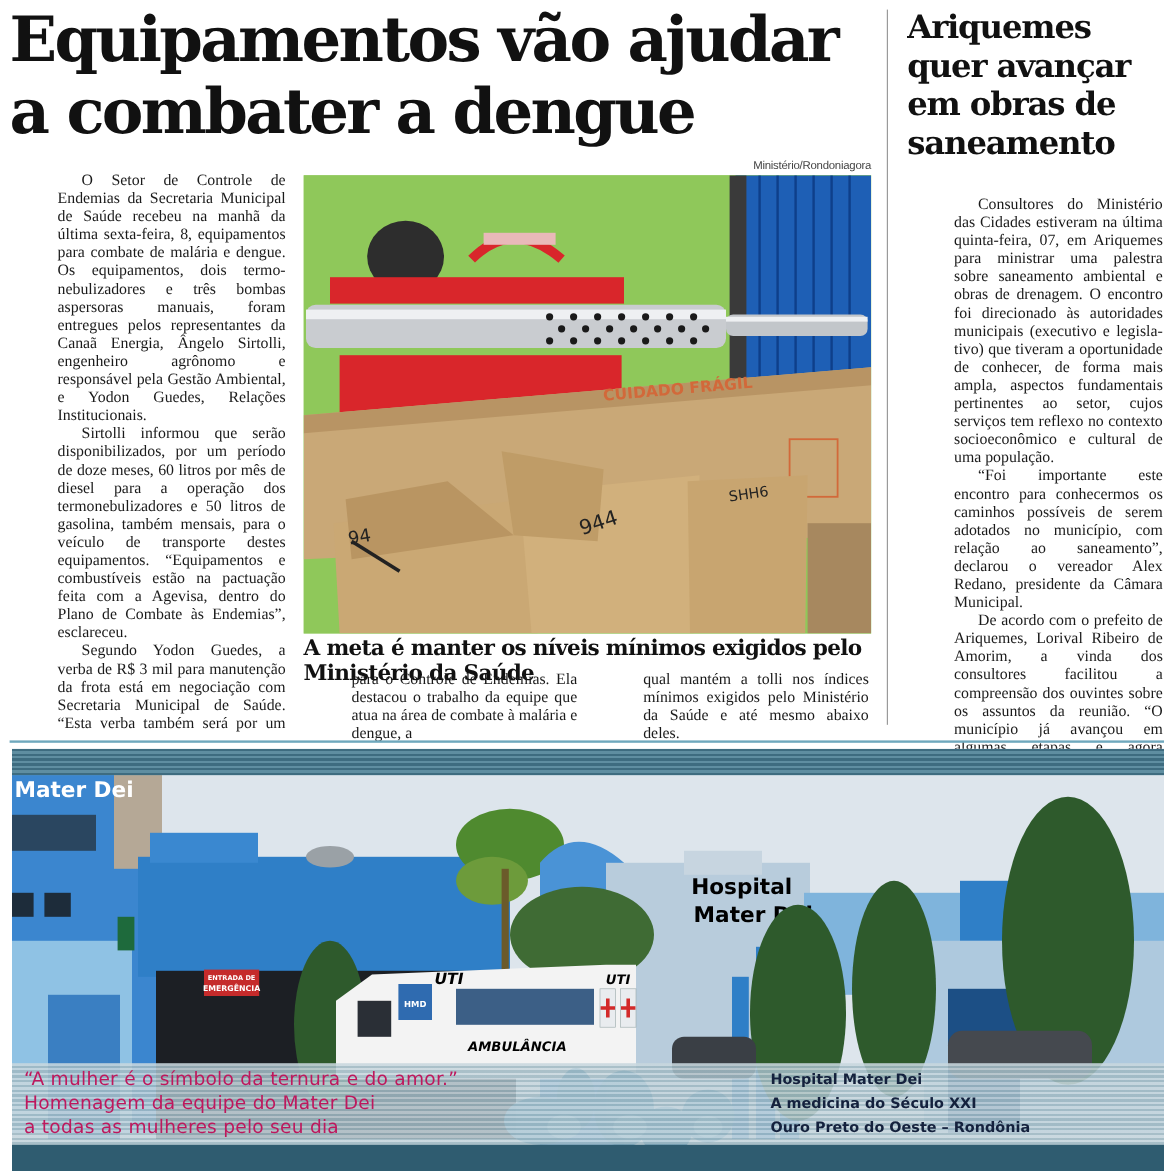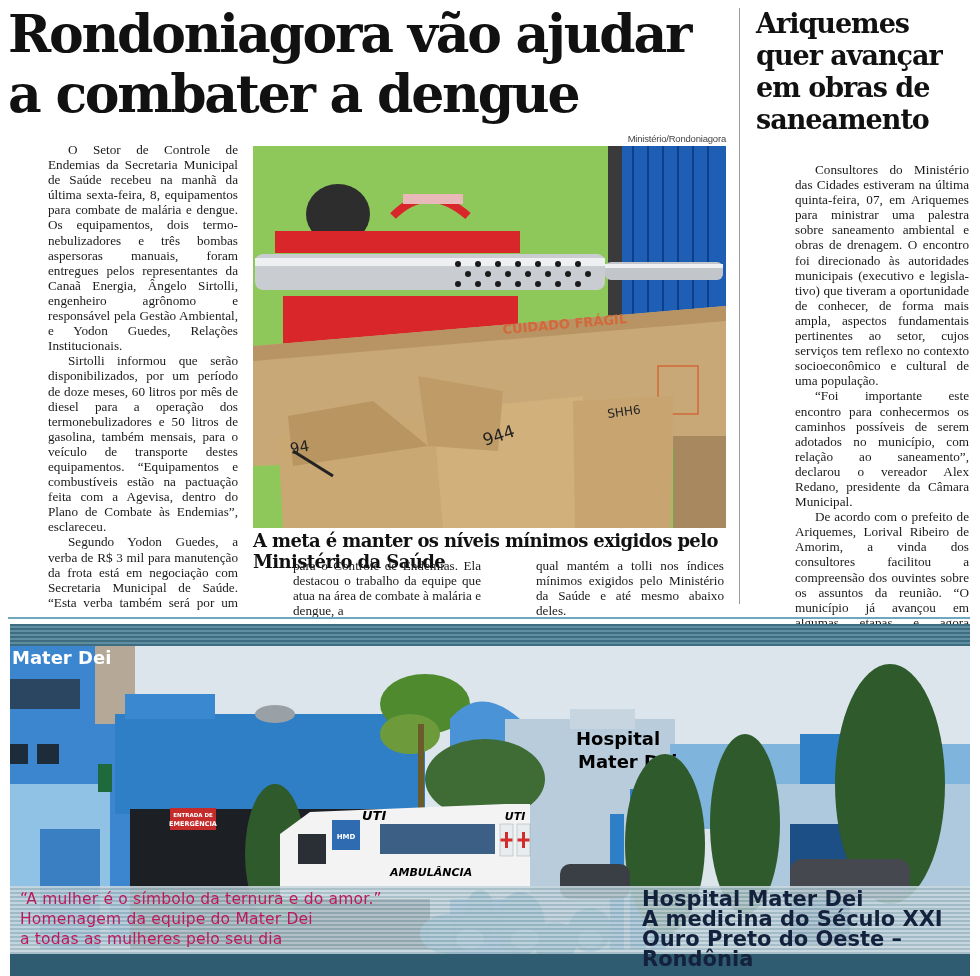--- a/index.html
+++ b/index.html
@@ -57,31 +57,31 @@
     background: repeating-linear-gradient(180deg, rgba(200,215,222,0.88) 0 2px, rgba(160,185,195,0.88) 2px 4px);
   }
   .ad-bottom { position: absolute; left: 0; top: 330px; width: 960px; height: 22px; background: #2f5c70; }
   .ad-quote {
     position: absolute; left: 10px; top: 265px; width: 450px; text-align: left;
     font-family: "DejaVu Sans", sans-serif; font-weight: normal; font-size: 15.5px; line-height: 20px;
     color: #be185d; letter-spacing: 0.2px;
   }
   .ad-hospital {
     position: absolute; left: 632px; top: 265px; width: 320px;
-    font-family: "DejaVu Sans", sans-serif; font-weight: bold; font-size: 21px; line-height: 20px;
+    font-family: "DejaVu Sans", sans-serif; font-weight: bold; font-size: 12px; line-height: 20px;
     color: #14213d;
   }
   .uti-label { font-family: "DejaVu Sans", sans-serif; font-weight: bold; font-style: italic; color: #d32a2a; }
   .sign-text { font-family: "DejaVu Sans", sans-serif; font-weight: bold; color: #eae5d4; }
 </style>
 </head>
 <body>
 
 <h1 class="headline-main">
-  <span>Rondoniagora vão ajudar</span><br>
+  <span>Equipamentos vão ajudar</span><br>
   <span>a combater a dengue</span>
 </h1>
 
 <div class="col1 body-text">
   <p>O Setor de Controle de Endemias da Secretaria Municipal de Saúde rece­beu na manhã da última sexta-feira, 8, equipamentos para combate de malária e dengue. Os equipamentos, dois termo­nebulizadores e três bombas aspersoras manuais, foram entregues pelos repre­sentantes da Canaã Energia, Ângelo Sir­tolli, engenheiro agrônomo e responsável pela Gestão Ambiental, e Yodon Guedes, Relações Institucionais.</p>
   <p>Sirtolli informou que serão disponibi­lizados, por um período de doze meses, 60 litros por mês de diesel para a opera­ção dos termonebulizadores e 50 litros de gasolina, também mensais, para o ve­ículo de transporte destes equipamentos. “Equipamentos e combustíveis estão na pactuação feita com a Agevisa, dentro do Plano de Combate às Endemias”, escla­receu.</p>
   <p>Segundo Yodon Guedes, a verba de R$ 3 mil para manutenção da frota está em negociação com Secretaria Municipal de Saúde. “Esta verba também será por um período de 12 meses e já iniciamos o diálogo com a Odalice (secretária mu­nicipal de Saúde) para estabelecermos o convênio com o município”, disse. De acordo com Odalice Silva, há uma previ­são de aquisição de três novos veículos</p>
 </div>
 
 <div class="photo-credit">Ministério/Rondoniagora</div>

